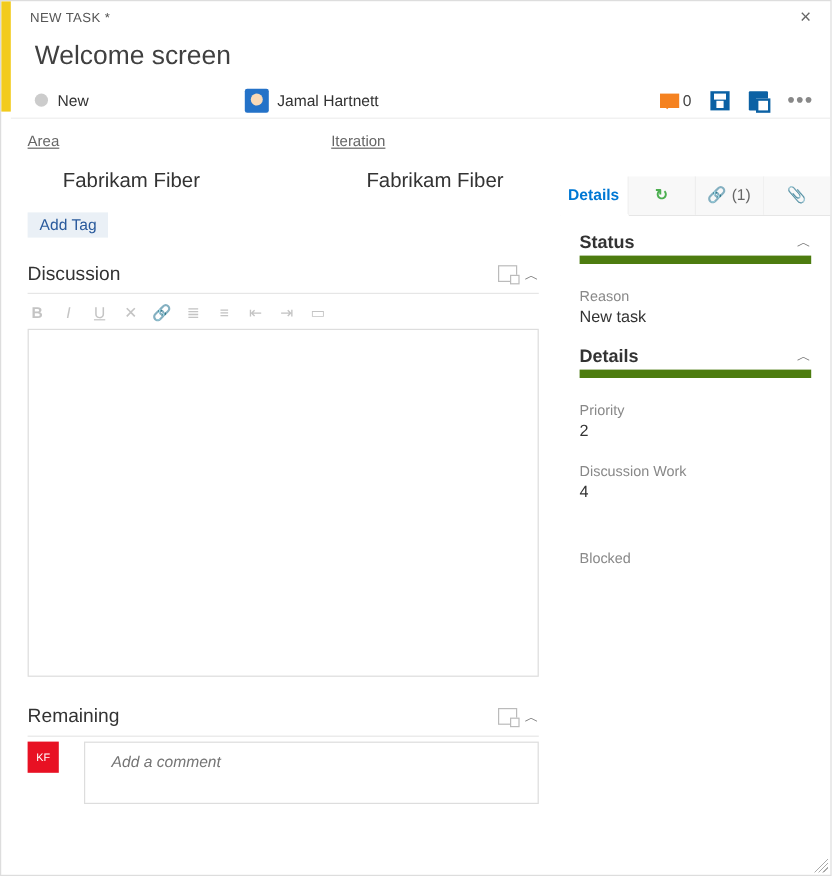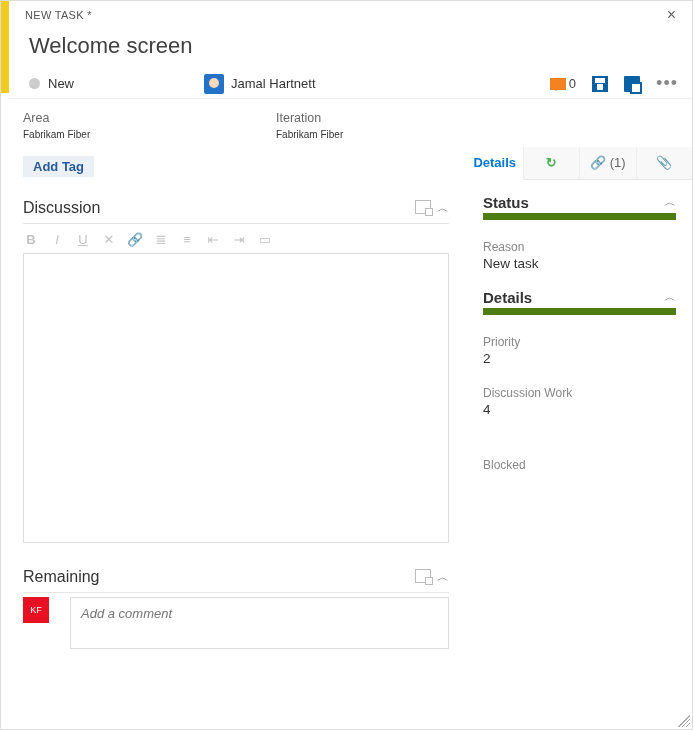--- a/index.html
+++ b/index.html
@@ -24,38 +24,38 @@
 .save-icon::before { content:""; position:absolute; left:3px; top:2px; width:10px; height:5px; background:#fff; }
 .save-icon::after { content:""; position:absolute; left:5px; bottom:2px; width:6px; height:6px; background:#fff; }
 .copy-icon { width: 16px; height: 16px; background: #0b61a4; position: relative; border-radius:1px; }
 .copy-icon::after { content:""; position:absolute; right:-2px; bottom:-2px; width:8px; height:8px; background:#fff; border:2px solid #0b61a4; }
 .more-icon { color:#888; font-size:18px; letter-spacing:1px; }
 .content { display: flex; padding: 0; }
 .left-col { flex: 1; padding: 12px 18px 0 22px; }
 .right-col { width: 225px; padding-top: 48px; }
 .field-row { display: flex; gap: 80px; margin-bottom: 16px; }
 .field-block { flex:1; }
-.field-label { font-size: 12.5px; color: #666; margin-bottom: 4px; }
-.field-value { font-size: 10px; color: #333; }
-.add-tag { display: inline-block; background: #eaf0f6; color: #2a5a9c; padding: 3px 10px; font-size: 13px; cursor: pointer; font-weight: bold; }
+.field-label { font-size: 12.5px; color: #666; margin-bottom: 16px; text-decoration: underline; }
+.field-value { font-size: 17px; color: #333; text-align: center; }
+.add-tag { display: inline-block; background: #eaf0f6; color: #2a5a9c; padding: 3px 10px; font-size: 13px; cursor: pointer; }
 .section-header { display:flex; align-items:center; margin-top: 22px; border-bottom:1px solid #e6e6e6; padding-bottom:6px; }
 .section-header h3 { font-size: 16px; font-weight: 400; color: #333; }
 .sh-actions { margin-left:auto; display:flex; gap:6px; color:#888; }
 .sh-icon { width:16px; height:14px; border:1px solid #bbb; position:relative; cursor:pointer; }
 .sh-icon::after { content:""; position:absolute; right:-3px; bottom:-3px; width:6px; height:6px; border:1px solid #bbb; background:#fff; }
 .chev { cursor:pointer; font-size:12px; color:#777; }
 .toolbar { display:flex; gap:10px; padding:8px 0 6px; color:#c4c4c4; font-size:13px; }
 .tb-b { font-weight:bold; }
 .tb-i { font-style:italic; }
 .tb-u { text-decoration:underline; }
 .tb-btn { cursor:pointer; width:16px; text-align:center; }
 .editor { width:100%; height:290px; border:1px solid #ddd; resize:none; padding:6px; font-family:inherit; outline:none; }
 .disc-row { display:flex; gap:21px; margin-top:4px; align-items:flex-start; }
 .mini-avatar { width:26px; height:26px; background:#e81123; color:#fff; font-size:9px; display:flex; align-items:center; justify-content:center; }
-.comment-input { flex:1; height:52px; border:1px solid #ddd; padding:8px 10px; color:#999; font-style:italic; font-size:13px; outline:none; resize:none; font-family:inherit; }
+.comment-input { flex:1; height:52px; border:1px solid #ddd; padding:8px 22px; color:#999; font-style:italic; font-size:13px; outline:none; resize:none; font-family:inherit; }
 .tabs { display:flex; border-bottom:1px solid #e6e6e6; }
 .tab { flex:1; text-align:center; padding:8px 4px; font-size:13px; color:#666; cursor:pointer; border-right:1px solid #eee; background:#f8f8f8; }
 .tab:last-child { border-right:none; }
 .tab.active { color:#0078d4; font-weight:600; background:#fff; border-bottom:2px solid #fff; margin-bottom:-1px; }
 .tab-hist { color:#4caf50; font-weight:bold; }
 .side-section { padding:14px 16px 4px; }
 .side-head { display:flex; align-items:center; border-bottom:7px solid #4d7c0f; padding-bottom:2px; margin-bottom:8px; }
 .side-head h4 { font-size:15px; font-weight:600; color:#333; }
 .side-head .chev { margin-left:auto; }
 .side-label { font-size:12px; color:#888; margin-top:20px; }

